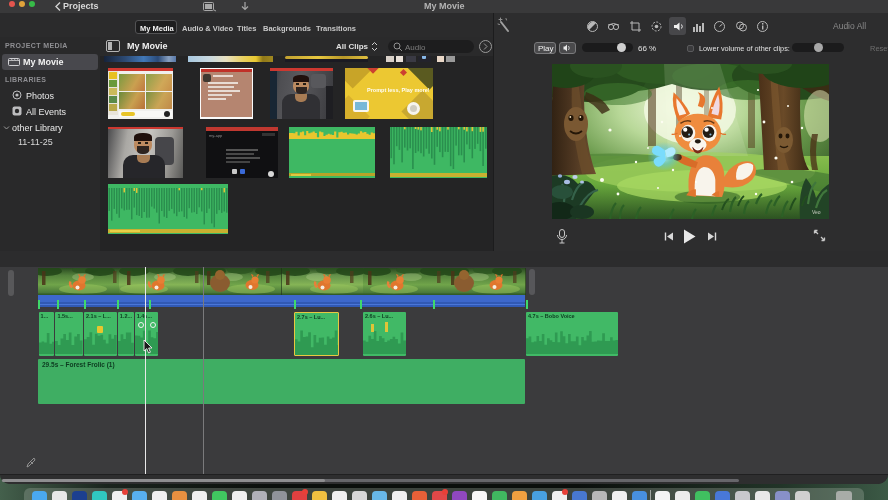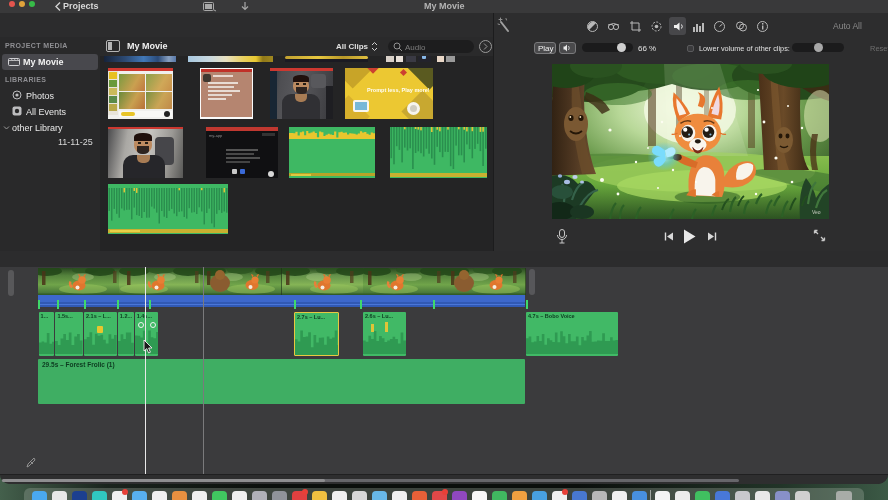--- a/index.html
+++ b/index.html
@@ -26,20 +26,28 @@
 <svg class="abs" style="left:203px;top:2px;" width="14" height="10" viewBox="0 0 14 10">
         <rect x="0.5" y="0.5" width="10" height="8" rx="1" fill="none" stroke="#a8a8a8"></rect>
         <rect x="2" y="2" width="7" height="5" fill="#a8a8a8"></rect>
         <path d="M11 8 L13 9" stroke="#a8a8a8" fill="none"></path>
       </svg>
 <svg class="abs" style="left:240px;top:2px;" width="10" height="10" viewBox="0 0 10 10">
         <path d="M5 0 V7 M2 4.5 L5 7.5 L8 4.5" stroke="#a8a8a8" stroke-width="1.2" fill="none"></path>
       </svg>
 <div class="txt" style="left:424px;top:1px;color:#b4b4b4;font-size:9px;font-weight:bold;">My Movie</div>
 </div>
+<div class="abs" style="left:0;top:13px;width:493px;height:24px;background:#2b2b2c;">
+<div class="abs" style="left:135px;top:7px;width:42px;height:14px;background:#1d1d1e;border:1px solid #525254;border-radius:3px;"></div>
+<div class="txt" style="left:140px;top:11px;color:#f2f2f2;font-size:7.5px;font-weight:bold;">My Media</div>
+<div class="txt" style="left:182px;top:11px;color:#c8c8c8;font-size:7.5px;font-weight:bold;">Audio &amp; Video</div>
+<div class="txt" style="left:237px;top:11px;color:#c8c8c8;font-size:7.5px;font-weight:bold;">Titles</div>
+<div class="txt" style="left:263px;top:11px;color:#c8c8c8;font-size:7.5px;font-weight:bold;">Backgrounds</div>
+<div class="txt" style="left:316px;top:11px;color:#c8c8c8;font-size:7.5px;font-weight:bold;">Transitions</div>
+</div>
 <div class="abs" style="left:0;top:37px;width:100px;height:214px;background:#29292a;">
 <div class="txt" style="left:5px;top:5px;color:#8f8f93;font-size:7px;font-weight:bold;letter-spacing:0.4px;">PROJECT MEDIA</div>
 <div class="abs" style="left:2px;top:17px;width:96px;height:16px;background:#48484d;border-radius:3px;"></div>
 <svg class="abs" style="left:8px;top:20px;" width="12" height="10" viewBox="0 0 12 10">
         <rect x="0.5" y="1.5" width="11" height="7" rx="1" fill="none" stroke="#cfcfd2"></rect>
         <path d="M0.5 3.5 H11.5 M3 1.5 L4.5 3.5 M6 1.5 L7.5 3.5 M9 1.5 L10.5 3.5" stroke="#cfcfd2" stroke-width="0.8"></path>
       </svg>
 <div class="txt" style="left:23px;top:20px;color:#f2f2f2;font-size:9px;font-weight:bold;">My Movie</div>
 <div class="txt" style="left:5px;top:39px;color:#8f8f93;font-size:7px;font-weight:bold;letter-spacing:0.4px;">LIBRARIES</div>
 <svg class="abs" style="left:12px;top:53px;" width="10" height="10" viewBox="0 0 10 10">
@@ -49,21 +57,21 @@
 <div class="txt" style="left:26px;top:54px;color:#e8e8e8;font-size:9px;">Photos</div>
 <svg class="abs" style="left:12px;top:69px;" width="10" height="10" viewBox="0 0 10 10">
         <rect x="0.5" y="0.5" width="9" height="9" rx="2" fill="#bdbdbf"></rect>
         <circle cx="5" cy="5" r="2.2" fill="#29292a"></circle>
       </svg>
 <div class="txt" style="left:26px;top:70px;color:#e8e8e8;font-size:9px;">All Events</div>
 <svg class="abs" style="left:3px;top:88px;" width="7" height="6" viewBox="0 0 7 6">
         <path d="M1 1.5 L3.5 4 L6 1.5" stroke="#9a9a9a" fill="none"></path>
       </svg>
 <div class="txt" style="left:12px;top:86px;color:#e8e8e8;font-size:9px;">other Library</div>
-<div class="txt" style="left:18px;top:100px;color:#d8d8d8;font-size:9px;margin-left:40px;">11-11-25</div>
+<div class="txt" style="left:18px;top:100px;color:#d8d8d8;font-size:9px;">11-11-25</div>
 </div>
 <div class="abs" style="left:100px;top:37px;width:393px;height:19px;background:#2a2a2b;">
 <svg class="abs" style="left:6px;top:3px;" width="15" height="13" viewBox="0 0 15 13">
         <rect x="0.5" y="0.5" width="13" height="11" rx="1.5" fill="none" stroke="#b5b5b5"></rect>
         <rect x="2" y="2" width="4" height="8" fill="#b5b5b5"></rect>
       </svg>
 <div class="txt" style="left:27px;top:4px;color:#f0f0f0;font-size:9px;font-weight:bold;">My Movie</div>
 <div class="txt" style="left:236px;top:5px;color:#e0e0e0;font-size:8px;font-weight:bold;">All Clips</div>
 <svg class="abs" style="left:271px;top:5px;" width="7" height="9" viewBox="0 0 7 9">
         <path d="M1 3 L3.5 0.5 L6 3 M1 6 L3.5 8.5 L6 6" stroke="#d0d0d0" fill="none"></path>
@@ -331,21 +339,21 @@
       </svg>
 <svg class="abs" style="left:242px;top:7px;" width="13" height="13" viewBox="0 0 13 13">
         <circle cx="5" cy="5.5" r="3.5" fill="none" stroke="#b8b8b8"></circle>
         <circle cx="8" cy="7.5" r="3.5" fill="none" stroke="#b8b8b8"></circle>
       </svg>
 <svg class="abs" style="left:263px;top:7px;" width="13" height="13" viewBox="0 0 13 13">
         <circle cx="6.5" cy="6.5" r="5" fill="none" stroke="#b8b8b8"></circle>
         <rect x="6" y="5.5" width="1.4" height="4" fill="#b8b8b8"></rect>
         <rect x="6" y="3" width="1.4" height="1.6" fill="#b8b8b8"></rect>
       </svg>
-<div class="txt" style="left:340px;top:8px;color:#8a8a8a;font-size:8.5px;">Auto All</div>
+<div class="txt" style="left:340px;top:8px;color:#8a8a8a;font-size:8.5px;">Audio All</div>
 <div class="abs" style="left:41px;top:29px;width:22px;height:12px;background:#4a4a4c;border:1px solid #7a7a7c;border-radius:3px;"></div>
 <div class="txt" style="left:45px;top:31px;color:#f0f0f0;font-size:8px;">Play</div>
 <div class="abs" style="left:66px;top:29px;width:17px;height:12px;background:#4a4a4c;border:1px solid #7a7a7c;border-radius:3px;"></div>
 <svg class="abs" style="left:70px;top:31px;" width="9" height="8" viewBox="0 0 9 8">
         <path d="M0.5 2.5 H2 L4 0.5 V7.5 L2 5.5 H0.5 Z" fill="#e8e8e8"></path>
         <path d="M5.5 2 Q7 4 5.5 6" stroke="#e8e8e8" fill="none" stroke-width="0.8"></path>
       </svg>
 <div class="abs" style="left:89px;top:30px;width:51px;height:9px;background:#1b1b1c;border-radius:5px;"></div>
 <div class="abs" style="left:124px;top:30px;width:9px;height:9px;background:#cfcfcf;border-radius:50%;"></div>
 <div class="txt" style="left:145px;top:31px;color:#e0e0e0;font-size:8px;">66 %</div>

